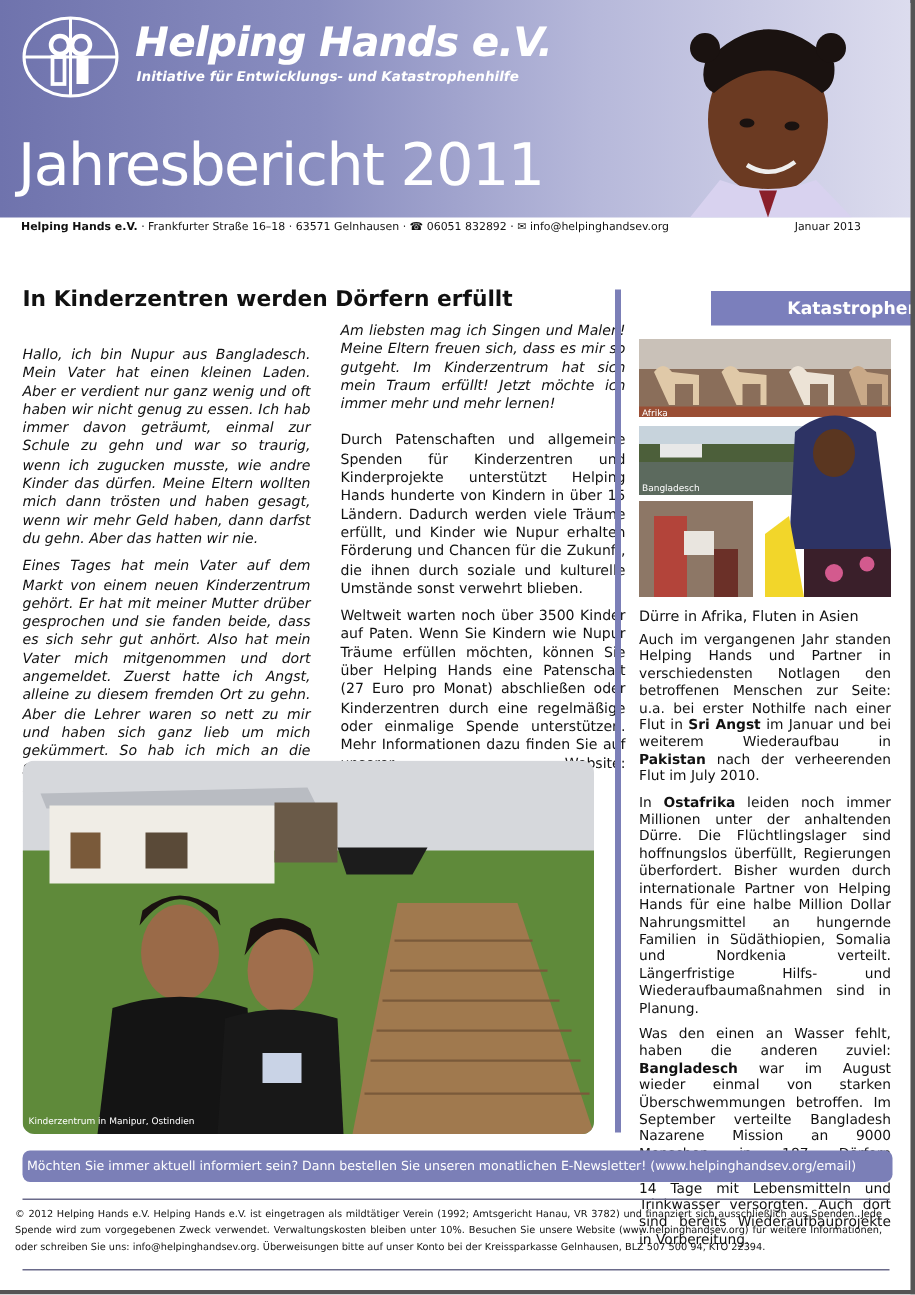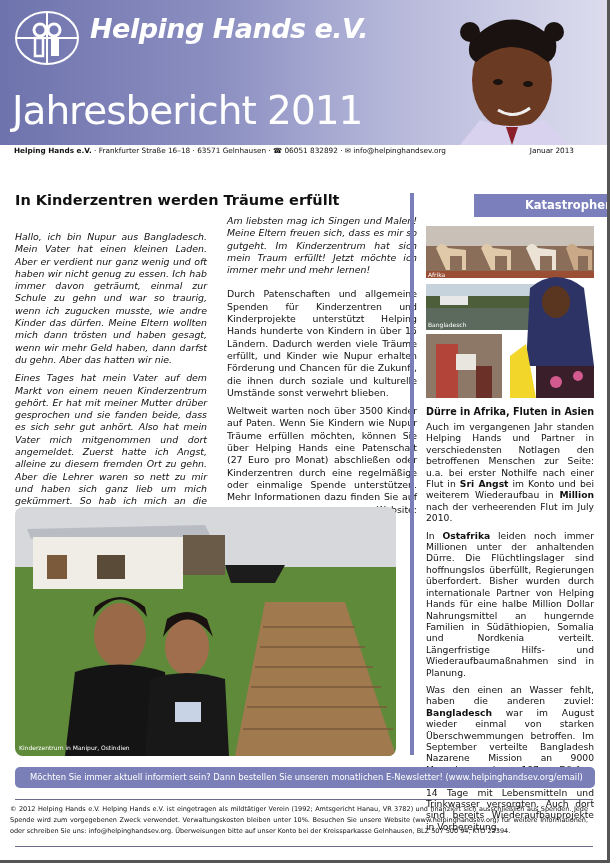--- a/index.html
+++ b/index.html
@@ -24,28 +24,28 @@
   .col { position: absolute; font-family: "DejaVu Sans", sans-serif; font-size: 9.4px; line-height: 12.3px; text-align: justify; hyphens: auto; }
   .col p { margin: 0 0 6px 0; }
   .col1 { left: 15px; top: 231px; width: 192px; }
   .col2 { left: 227px; top: 215px; width: 190px; }
   .italic { font-style: italic; }
 
   .divider-vertical { position: absolute; left: 410px; top: 193px; width: 4px; height: 562px; background: #7b7fb7; }
 
   .side-header { position: absolute; left: 440px; top: 194px; width: 168px; height: 23px; background: #7b7fbc; color: #fff; font-weight: bold; font-size: 11.5px; text-align: right; line-height: 23px; margin-left: 34px; }
   .side-photos { position: absolute; left: 426px; top: 226px; width: 168px; height: 172px; }
-  .side-title { position: absolute; left: 426px; top: 406px; font-weight: bold; font-size: 9.6px; color: #111; }
+  .side-title { position: absolute; left: 426px; top: 406px; font-weight: normal; font-size: 9.6px; color: #111; }
   .side-col { left: 426px; top: 421px; width: 168px; font-size: 9.2px; line-height: 11.4px; }
   .side-col b { font-weight: bold; }
 
   .main-photo { position: absolute; left: 15px; top: 507px; width: 381px; height: 249px; border-radius: 8px; overflow: hidden; }
   .photo-caption { position: absolute; left: 19px; top: 744px; color: #fff; font-size: 6px; }
 
-  .newsletter-bar { position: absolute; left: 15px; top: 767px; width: 580px; height: 21px; border-radius: 5px; background: #7b7fb7; color: #fff; font-size: 8.4px; line-height: 21px; padding-left: 15px; box-sizing: border-box; white-space: nowrap; overflow: hidden; }
+  .newsletter-bar { position: absolute; left: 15px; top: 767px; width: 580px; height: 21px; border-radius: 5px; background: #7b7fb7; color: #fff; font-size: 8.4px; line-height: 21px; padding-left: 3px; box-sizing: border-box; white-space: nowrap; overflow: hidden; }
 
   .rule { position: absolute; left: 15px; width: 578px; height: 1px; background: #6a6a8a; }
   .rule-top { top: 799px; }
   .rule-bottom { top: 846px; }
   .footer-text { position: absolute; left: 10px; top: 804px; width: 578px; font-size: 6.5px; line-height: 11px; text-align: justify; color: #111; }
 </style>
 </head>
 <body>
 
 <div class="page-border-top"></div>
@@ -54,40 +54,41 @@
   <svg class="logo" viewBox="0 0 66 56">
     <ellipse cx="33" cy="28" rx="31" ry="26" fill="none" stroke="#fff" stroke-width="2"></ellipse>
     <line x1="2" y1="28" x2="64" y2="28" stroke="#fff" stroke-width="2"></line>
     <line x1="33" y1="2" x2="33" y2="54" stroke="#fff" stroke-width="2"></line>
     <circle cx="26" cy="20" r="6" fill="none" stroke="#fff" stroke-width="3"></circle>
     <circle cx="40" cy="20" r="6" fill="none" stroke="#fff" stroke-width="3"></circle>
     <rect x="21" y="28" width="8" height="18" fill="none" stroke="#fff" stroke-width="2.5"></rect>
     <rect x="37" y="28" width="8" height="18" fill="#fff"></rect>
   </svg>
   <div class="brand-name">Helping Hands e.V.</div>
+  <div class="brand-tag">Initiative für Entwicklungs- und Katastrophenhilfe</div>
   <div class="report-title">Jahresbericht 2011</div>
   <svg class="hero-photo" viewBox="0 0 150 143">
     <ellipse cx="72" cy="78" rx="40" ry="50" fill="#6b3a22"></ellipse>
     <path d="M30 40 Q72 -5 116 40 Q118 55 108 60 Q72 30 36 60 Q26 55 30 40Z" fill="#1a1210"></path>
     <circle cx="30" cy="30" r="10" fill="#1a1210"></circle>
     <circle cx="114" cy="30" r="10" fill="#1a1210"></circle>
     <ellipse cx="58" cy="80" rx="5" ry="3" fill="#1a1210"></ellipse>
     <ellipse cx="88" cy="82" rx="5" ry="3" fill="#1a1210"></ellipse>
     <path d="M58 108 Q74 118 90 106" stroke="#eee" stroke-width="3" fill="none"></path>
     <path d="M20 143 L40 118 Q72 130 104 118 L128 143Z" fill="#d8d2ef"></path>
     <path d="M66 125 L72 143 L78 125Z" fill="#8a1f2a"></path>
   </svg>
 </div>
 
 <div class="contact-bar">
   <span class="org">Helping Hands e.V.</span><span> · Frankfurter Straße 16–18 · 63571 Gelnhausen · </span><span>☎</span><span> 06051 832892 · </span><span>✉</span><span> info@helpinghandsev.org</span>
   <span class="date">Januar 2013</span>
 </div>
 
-<div class="article-title">In Kinderzentren werden Träume erfüllt</div>
+<div class="article-title">In Kinderzentren werden Dörfern erfüllt</div>
 
 <div class="col col1">
   <p class="italic">Hallo, ich bin Nupur aus Bangladesch. Mein Vater hat einen kleinen Laden. Aber er verdient nur ganz wenig und oft haben wir nicht genug zu essen. Ich hab immer davon geträumt, einmal zur Schule zu gehn und war so traurig, wenn ich zugucken musste, wie andre Kinder das dürfen. Meine Eltern wollten mich dann trösten und haben gesagt, wenn wir mehr Geld haben, dann darfst du gehn. Aber das hatten wir nie.</p>
   <p class="italic">Eines Tages hat mein Vater auf dem Markt von einem neuen Kinderzentrum gehört. Er hat mit meiner Mutter drüber gesprochen und sie fanden beide, dass es sich sehr gut anhört. Also hat mein Vater mich mitgenommen und dort angemeldet. Zuerst hatte ich Angst, alleine zu diesem fremden Ort zu gehn. Aber die Lehrer waren so nett zu mir und haben sich ganz lieb um mich gekümmert. So hab ich mich an die Schule gewöhnt und an die andern Kinder. Jetzt mach ich bei allem mit, was im Zentrum passiert.</p>
 </div>
 
 <div class="col col2">
   <p class="italic" style="margin-bottom:12px">Am liebsten mag ich Singen und Malen! Meine Eltern freuen sich, dass es mir so gutgeht. Im Kinderzentrum hat sich mein Traum erfüllt! Jetzt möchte ich immer mehr und mehr lernen!</p>
   <p>Durch Patenschaften und allgemeine Spenden für Kinderzentren und Kinderprojekte unterstützt Helping Hands hunderte von Kindern in über 15 Ländern. Dadurch werden viele Träume erfüllt, und Kinder wie Nupur erhalten Förderung und Chancen für die Zukunft, die ihnen durch soziale und kulturelle Umstände sonst verwehrt blieben.</p>
   <p>Weltweit warten noch über 3500 Kinder auf Paten. Wenn Sie Kindern wie Nupur Träume erfüllen möchten, können Sie über Helping Hands eine Patenschaft (27 Euro pro Monat) abschließen oder Kinderzentren durch eine regelmäßige oder einmalige Spende unterstützen. Mehr Informationen dazu finden Sie auf unserer Website: www.helpinghandsev.org.</p>
@@ -129,21 +130,21 @@
     <rect x="110" y="140" width="58" height="32" fill="#3a1f2a"></rect>
     <circle cx="130" cy="156" r="6" fill="#d35a8e"></circle>
     <circle cx="152" cy="150" r="5" fill="#d35a8e"></circle>
     <path d="M84 130 L100 118 L110 172 L84 172Z" fill="#f2d62a"></path>
   </g>
 </svg>
 
 <div class="side-title">Dürre in Afrika, Fluten in Asien</div>
 
 <div class="col side-col">
-  <p><span>Auch im vergangenen Jahr standen Helping Hands und Partner in verschiedensten Notlagen den betroffenen Menschen zur Seite: u.a. bei erster Nothilfe nach einer Flut in </span><b>Sri Angst</b><span> im Konto und bei weiterem Wiederaufbau in </span><b>Million</b><span> nach der verheerenden Flut im July 2010.</span></p>
+  <p><span>Auch im vergangenen Jahr standen Helping Hands und Partner in verschiedensten Notlagen den betroffenen Menschen zur Seite: u.a. bei erster Nothilfe nach einer Flut in </span><b>Sri Angst</b><span> im Januar und bei weiterem Wiederaufbau in </span><b>Pakistan</b><span> nach der verheerenden Flut im July 2010.</span></p>
   <p><span>In </span><b>Ostafrika</b><span> leiden noch immer Millionen unter der anhaltenden Dürre. Die Flüchtlingslager sind hoffnungslos überfüllt, Regierungen überfordert. Bisher wurden durch internationale Partner von Helping Hands für eine halbe Million Dollar Nahrungsmittel an hungernde Familien in Südäthiopien, Somalia und Nordkenia verteilt. Längerfristige Hilfs- und Wiederaufbaumaßnahmen sind in Planung.</span></p>
   <p><span>Was den einen an Wasser fehlt, haben die anderen zuviel: </span><b>Bangladesch</b><span> war im August wieder einmal von starken Überschwemmungen betroffen. Im September verteilte Bangladesh Nazarene Mission an 9000 Menschen in 187 Dörfern Nothilfepakete, die die Familien für 14 Tage mit Lebensmitteln und Trinkwasser versorgten. Auch dort sind bereits Wiederaufbauprojekte in Vorbereitung.</span></p>
 </div>
 
 <div class="main-photo">
   <svg width="381" height="249" viewBox="0 0 381 249">
     <rect width="381" height="249" fill="#d6d8dc"></rect>
     <rect x="0" y="60" width="381" height="189" fill="#5f8a3a"></rect>
     <path d="M250 95 L330 95 L381 249 L220 249Z" fill="#a0794e"></path>
     <g stroke="#7a5a3a" stroke-width="1.5">

